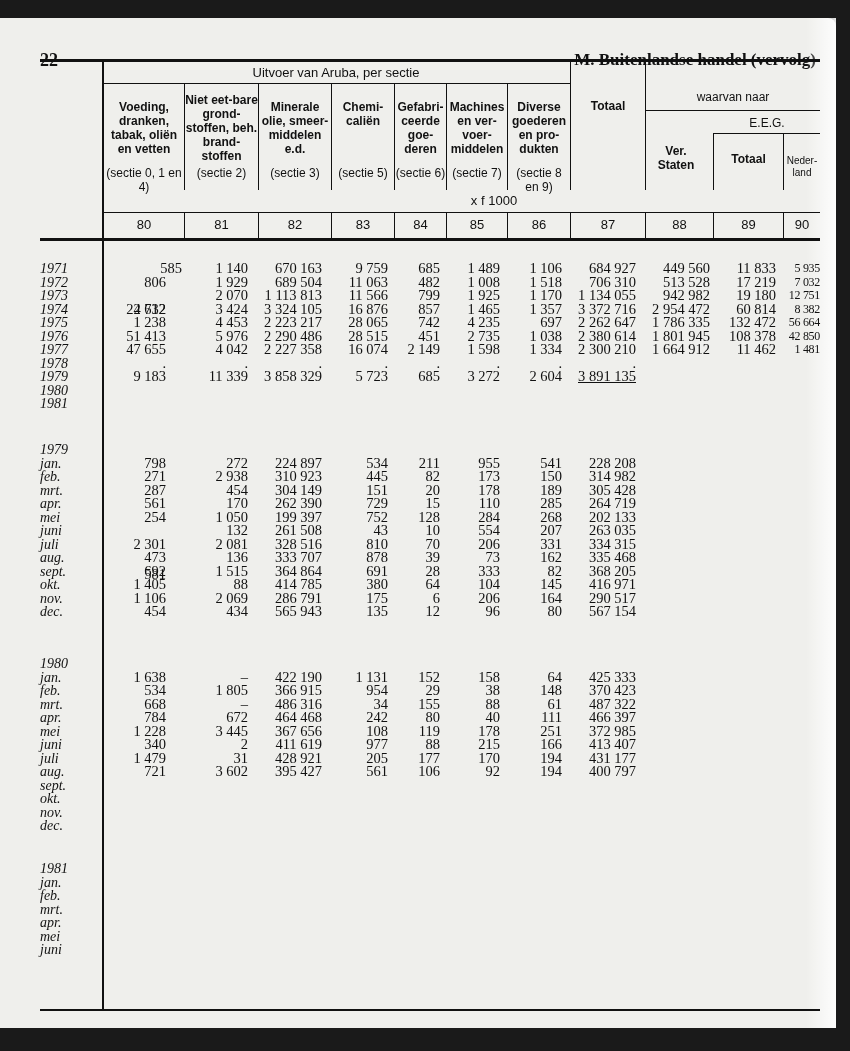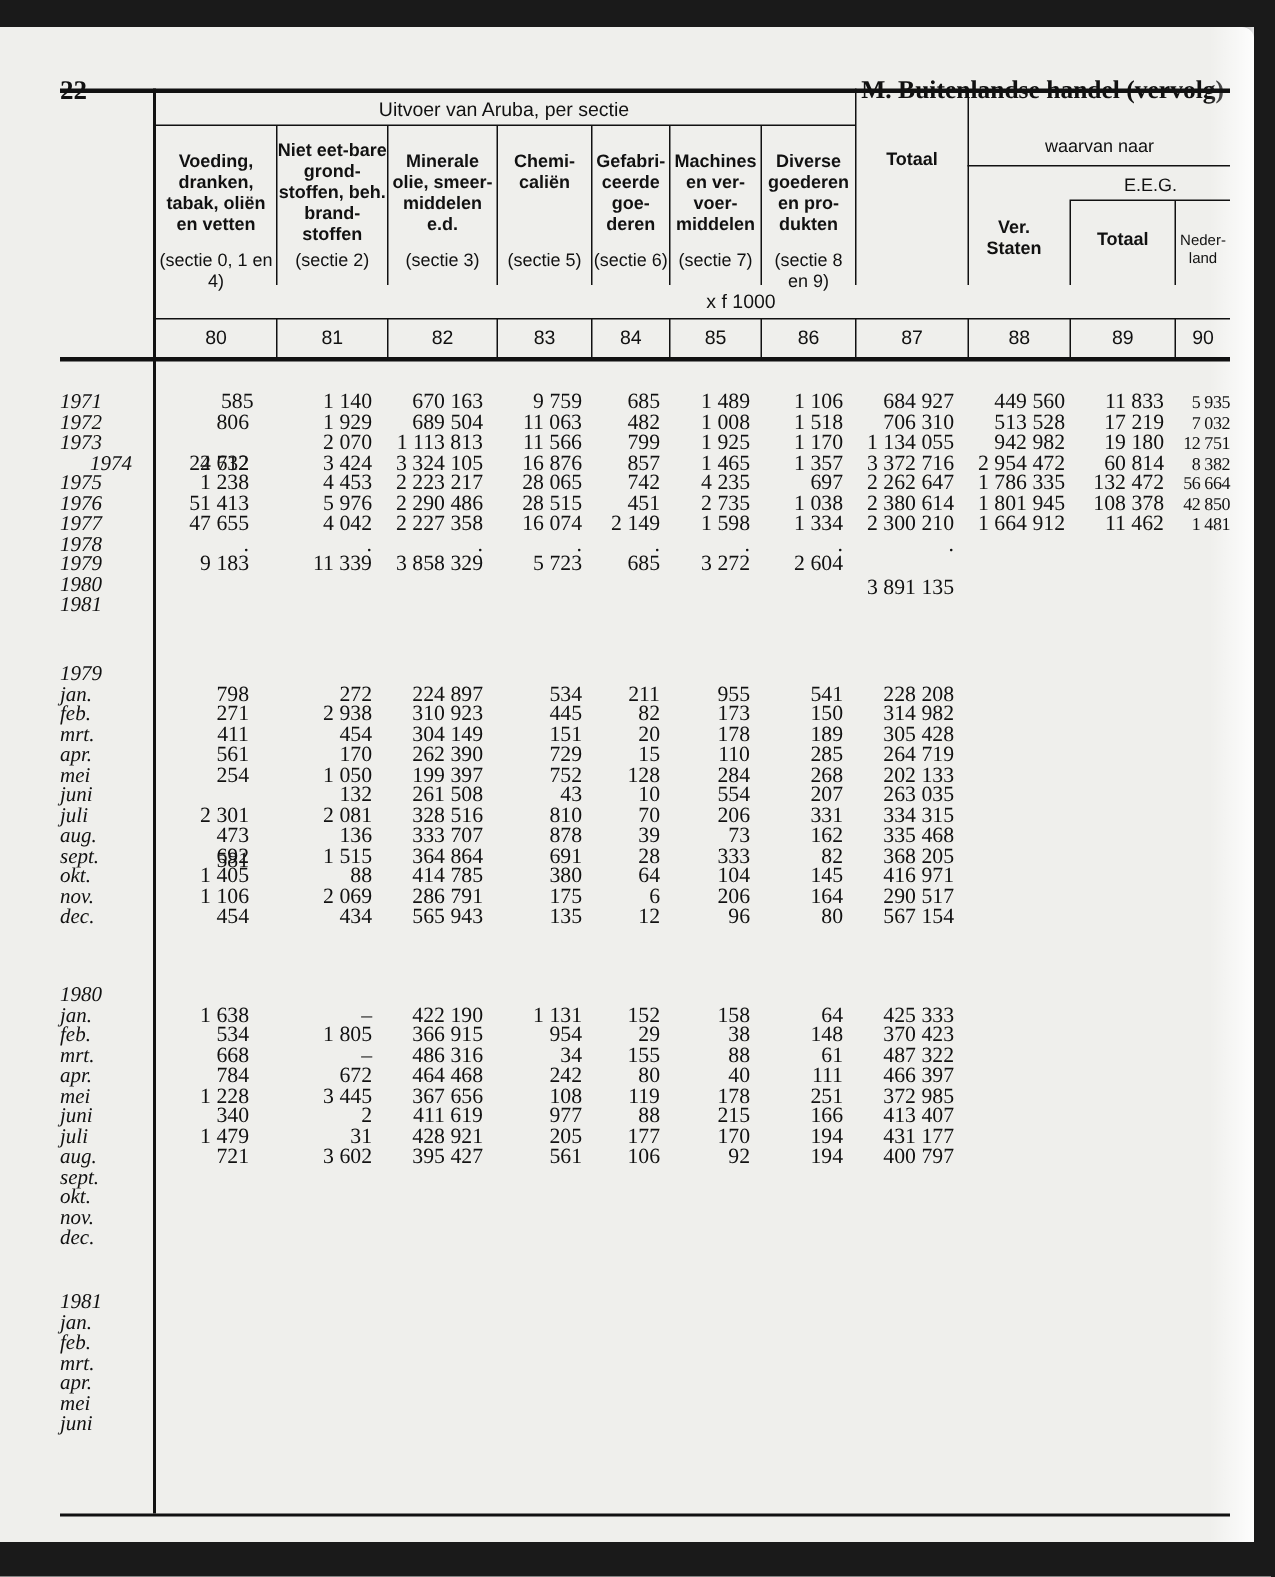--- a/index.html
+++ b/index.html
@@ -109,21 +109,21 @@
 <div class="colnum" style="left:395px;width:51px;">84</div>
 <div class="colnum" style="left:447px;width:60px;">85</div>
 <div class="colnum" style="left:508px;width:62px;">86</div>
 <div class="colnum" style="left:571px;width:74px;">87</div>
 <div class="colnum" style="left:646px;width:67px;">88</div>
 <div class="colnum" style="left:714px;width:69px;">89</div>
 <div class="colnum" style="left:784px;width:36px;">90</div>
 
 <div id="body-rows">
     <div class="rowlabel" style="top: 262px;">1971</div>
-    <div class="cell" style="top: 262px; left: 59px; width: 110px;">585</div>
+    <div class="cell" style="top: 262px; left: 72px; width: 110px;">585</div>
     <div class="cell" style="top: 262px; left: 138px; width: 110px;">1 140</div>
     <div class="cell" style="top: 262px; left: 212px; width: 110px;">670 163</div>
     <div class="cell" style="top: 262px; left: 278px; width: 110px;">9 759</div>
     <div class="cell" style="top: 262px; left: 330px; width: 110px;">685</div>
     <div class="cell" style="top: 262px; left: 390px; width: 110px;">1 489</div>
     <div class="cell" style="top: 262px; left: 452px; width: 110px;">1 106</div>
     <div class="cell" style="top: 262px; left: 526px; width: 110px;">684 927</div>
     <div class="cell" style="top: 262px; left: 600px; width: 110px;">449 560</div>
     <div class="cell" style="top: 262px; left: 666px; width: 110px;">11 833</div>
     <div class="cell small" style="top: 262px; left: 710px; width: 110px;">5 935</div>
@@ -144,21 +144,21 @@
     <div class="cell" style="top: 289px; left: 138px; width: 110px;">2 070</div>
     <div class="cell" style="top: 289px; left: 212px; width: 110px;">1 113 813</div>
     <div class="cell" style="top: 289px; left: 278px; width: 110px;">11 566</div>
     <div class="cell" style="top: 289px; left: 330px; width: 110px;">799</div>
     <div class="cell" style="top: 289px; left: 390px; width: 110px;">1 925</div>
     <div class="cell" style="top: 289px; left: 452px; width: 110px;">1 170</div>
     <div class="cell" style="top: 289px; left: 526px; width: 110px;">1 134 055</div>
     <div class="cell" style="top: 289px; left: 600px; width: 110px;">942 982</div>
     <div class="cell" style="top: 289px; left: 666px; width: 110px;">19 180</div>
     <div class="cell small" style="top: 289px; left: 710px; width: 110px;">12 751</div>
-    <div class="rowlabel" style="top: 302.5px; margin-left: 20px;">1974</div>
+    <div class="rowlabel" style="top: 302.5px;">1974</div>
     <div class="cell" style="top: 302.5px; left: 56px; width: 110px;">24 632</div>
     <div class="cell" style="top: 302.5px; left: 138px; width: 110px;">3 424</div>
     <div class="cell" style="top: 302.5px; left: 212px; width: 110px;">3 324 105</div>
     <div class="cell" style="top: 302.5px; left: 278px; width: 110px;">16 876</div>
     <div class="cell" style="top: 302.5px; left: 330px; width: 110px;">857</div>
     <div class="cell" style="top: 302.5px; left: 390px; width: 110px;">1 465</div>
     <div class="cell" style="top: 302.5px; left: 452px; width: 110px;">1 357</div>
     <div class="cell" style="top: 302.5px; left: 526px; width: 110px;">3 372 716</div>
     <div class="cell" style="top: 302.5px; left: 600px; width: 110px;">2 954 472</div>
     <div class="cell" style="top: 302.5px; left: 666px; width: 110px;">60 814</div>
@@ -212,21 +212,21 @@
     <div class="cell" style="top: 356.5px; left: 666px; width: 110px;"></div>
     <div class="cell small" style="top: 356.5px; left: 710px; width: 110px;"></div>
     <div class="rowlabel" style="top: 370px;">1979</div>
     <div class="cell" style="top: 370px; left: 56px; width: 110px;">9 183</div>
     <div class="cell" style="top: 370px; left: 138px; width: 110px;">11 339</div>
     <div class="cell" style="top: 370px; left: 212px; width: 110px;">3 858 329</div>
     <div class="cell" style="top: 370px; left: 278px; width: 110px;">5 723</div>
     <div class="cell" style="top: 370px; left: 330px; width: 110px;">685</div>
     <div class="cell" style="top: 370px; left: 390px; width: 110px;">3 272</div>
     <div class="cell" style="top: 370px; left: 452px; width: 110px;">2 604</div>
-    <div class="cell" style="top: 386px; left: 526px; width: 110px;">3 891 135</div>
+    <div class="cell" style="top: 370px; left: 526px; width: 110px; text-decoration: underline;">3 891 135</div>
     <div class="cell" style="top: 370px; left: 600px; width: 110px;"></div>
     <div class="cell" style="top: 370px; left: 666px; width: 110px;"></div>
     <div class="cell small" style="top: 370px; left: 710px; width: 110px;"></div>
     <div class="rowlabel" style="top: 383.5px;">1980</div>
     <div class="cell" style="top: 383.5px; left: 56px; width: 110px;"></div>
     <div class="cell" style="top: 383.5px; left: 138px; width: 110px;"></div>
     <div class="cell" style="top: 383.5px; left: 212px; width: 110px;"></div>
     <div class="cell" style="top: 383.5px; left: 278px; width: 110px;"></div>
     <div class="cell" style="top: 383.5px; left: 330px; width: 110px;"></div>
     <div class="cell" style="top: 383.5px; left: 390px; width: 110px;"></div>
@@ -260,21 +260,21 @@
     <div class="rowlabel" style="top: 470px;">feb.</div>
     <div class="cell" style="top: 470px; left: 56px; width: 110px;">271</div>
     <div class="cell" style="top: 470px; left: 138px; width: 110px;">2 938</div>
     <div class="cell" style="top: 470px; left: 212px; width: 110px;">310 923</div>
     <div class="cell" style="top: 470px; left: 278px; width: 110px;">445</div>
     <div class="cell" style="top: 470px; left: 330px; width: 110px;">82</div>
     <div class="cell" style="top: 470px; left: 390px; width: 110px;">173</div>
     <div class="cell" style="top: 470px; left: 452px; width: 110px;">150</div>
     <div class="cell" style="top: 470px; left: 526px; width: 110px;">314 982</div>
     <div class="rowlabel" style="top: 483.5px;">mrt.</div>
-    <div class="cell" style="top: 483.5px; left: 56px; width: 110px;">411</div>
+    <div class="cell" style="top: 483.5px; left: 56px; width: 110px;">287</div>
     <div class="cell" style="top: 483.5px; left: 138px; width: 110px;">454</div>
     <div class="cell" style="top: 483.5px; left: 212px; width: 110px;">304 149</div>
     <div class="cell" style="top: 483.5px; left: 278px; width: 110px;">151</div>
     <div class="cell" style="top: 483.5px; left: 330px; width: 110px;">20</div>
     <div class="cell" style="top: 483.5px; left: 390px; width: 110px;">178</div>
     <div class="cell" style="top: 483.5px; left: 452px; width: 110px;">189</div>
     <div class="cell" style="top: 483.5px; left: 526px; width: 110px;">305 428</div>
     <div class="rowlabel" style="top: 497px;">apr.</div>
     <div class="cell" style="top: 497px; left: 56px; width: 110px;">561</div>
     <div class="cell" style="top: 497px; left: 138px; width: 110px;">170</div>

